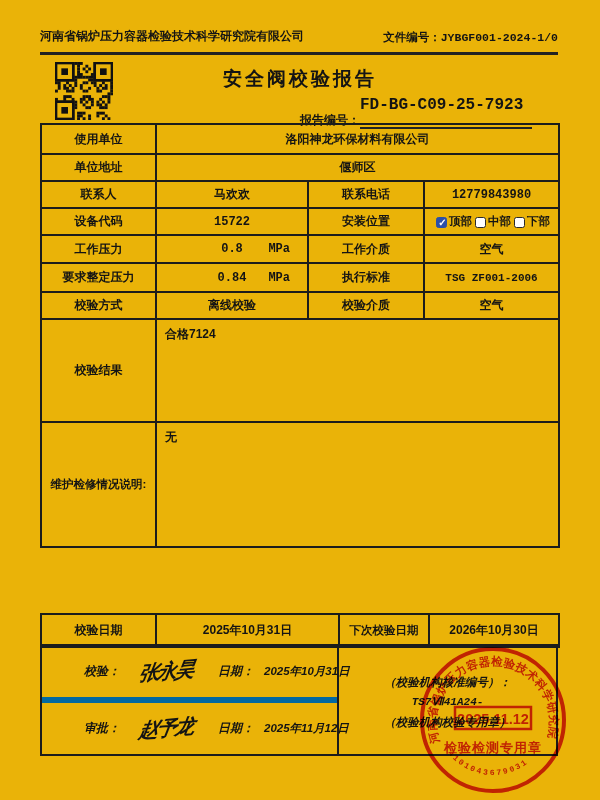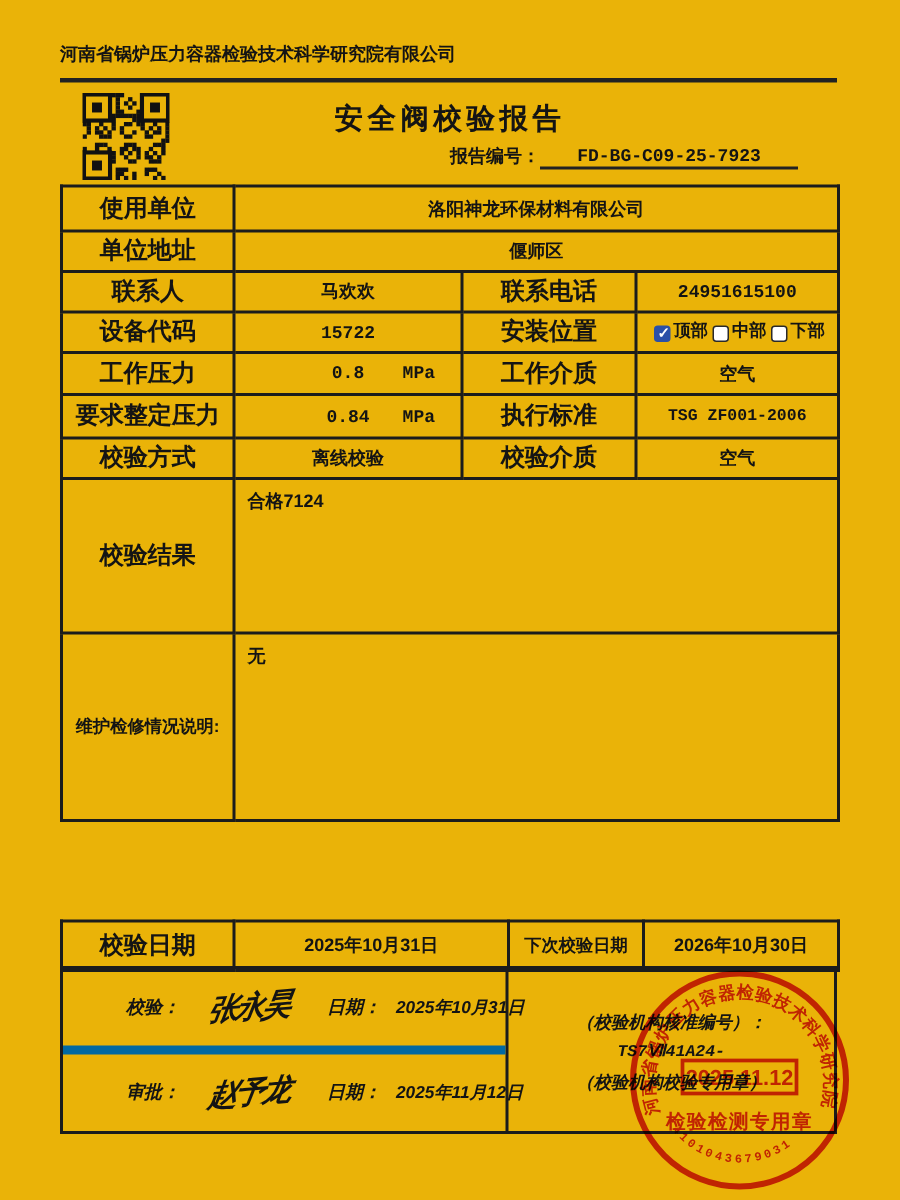--- a/index.html
+++ b/index.html
@@ -24,33 +24,33 @@
 
   .title {
     position:absolute; left:0; top:66px; width:100%;
     text-align:center; font-size:19px; font-weight:bold; letter-spacing:3px;
   }
   .report-no {
     position:absolute; left:300px; top:96px; font-size:12px; font-weight:bold;
     display:flex; align-items:flex-end;
   }
   .report-no .rn-val {
-    display:inline-block; width:172px; text-align:center;
-    border-bottom:2px solid #222; font-size:12px; font-weight:bold; padding-bottom:0;
+    display:inline-block; width:172px; text-align:left;
+    border-bottom:2px solid #222; font-size:16px; font-weight:bold; padding-bottom:13px;
   }
 
   
   table { border-collapse:collapse; table-layout:fixed; width:518px; }
   .t1 { position:absolute; left:40px; top:123px; }
   .t2 { position:absolute; left:40px; top:613px; }
   td {
     border:2px solid #1c1c1c; text-align:center; vertical-align:middle;
     font-size:12px; font-weight:bold; padding:2px 3px; overflow:hidden;
   }
-  td.lab { font-size:16px; }
+  td.lab { font-size:12px; }
   td.tall-val { text-align:left; vertical-align:top; padding:6px 8px; }
   .vu { position:relative; display:block; width:100%; }
   .vu .unit { position:absolute; right:14px; top:0; }
   .vu.tight .unit { right:4px; }
 
   
   .cbg { display:inline-flex; flex-wrap:wrap; justify-content:center; align-items:center; font-size:11.5px; line-height:15px; }
   .cb {
     display:inline-block; width:11px; height:11px; border:1.7px solid #2a2a2a;
     border-radius:2.5px; background:#fff; margin:0 2px 0 3px; position:relative; top:1px;
@@ -84,20 +84,23 @@
   .stamp { position:absolute; left:412px; top:638px; width:162px; height:162px;
            mix-blend-mode:multiply; opacity:.93; }
 </style>
 </head>
 <body>
 
 <div class="page">
 
   <div class="hdr">
     <span>河南省锅炉压力容器检验技术科学研究院有限公司</span>
+    <span class="docno">
+      <span>文件编号：</span><span class="mono">JYBGF001-2024-1/0</span>
+    </span>
   </div>
 
   <svg class="qr" id="qr" viewBox="0 0 21 21">
       <rect x="7" y="0" width="1.05" height="1.05" fill="#111"></rect>
       <rect x="8" y="0" width="1.05" height="1.05" fill="#111"></rect>
       <rect x="9" y="0" width="1.05" height="1.05" fill="#111"></rect>
       <rect x="8" y="1" width="1.05" height="1.05" fill="#111"></rect>
       <rect x="11" y="1" width="1.05" height="1.05" fill="#111"></rect>
       <rect x="8" y="2" width="1.05" height="1.05" fill="#111"></rect>
       <rect x="10" y="2" width="1.05" height="1.05" fill="#111"></rect>
@@ -238,21 +241,21 @@
       <td colspan="3">洛阳神龙环保材料有限公司</td>
     </tr>
     <tr style="height:27px">
       <td class="lab">单位地址</td>
       <td colspan="3">偃师区</td>
     </tr>
     <tr style="height:27px">
       <td class="lab">联系人</td>
       <td>马欢欢</td>
       <td class="lab">联系电话</td>
-      <td class="mono">24951615100</td>
+      <td class="mono">12779843980</td>
     </tr>
     <tr style="height:27px">
       <td class="lab">设备代码</td>
       <td class="mono">15722</td>
       <td class="lab">安装位置</td>
       <td>
         <span class="cbg">
           <span class="cb on"></span>
               <span>顶部</span>
           <span class="cb"></span>

